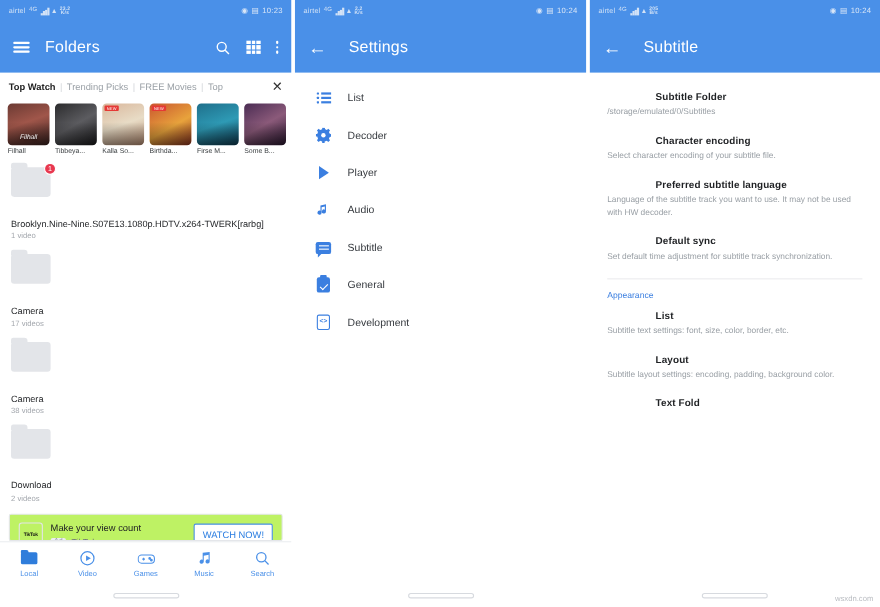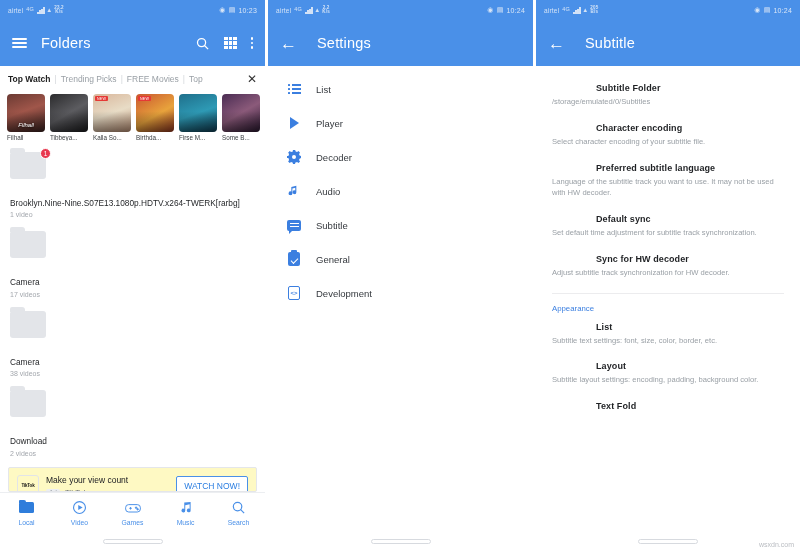--- a/index.html
+++ b/index.html
@@ -99,21 +99,21 @@
   .badge {
     position:absolute; right:-5px; top:-4px; background:#e8384f; color:#fff;
     width:11px; height:11px; border-radius:50%; font-size:6.5px;
     display:flex; align-items:center; justify-content:center; z-index:3; border:1.2px solid #fff;
   }
   .folder-meta { flex:1; min-width:0; }
   .folder-name { font-size:8.3px; color:#1f2124; line-height:1.38; word-break:break-word; }
   .folder-sub { font-size:7px; color:#a3a7ad; margin-top:2px; }
 
   
-  .ad-wrap { margin: 4px 8px 0; border:1px solid #e4e6ea; border-radius:2px; background:#fef9c3; overflow:hidden; }
+  .ad-wrap { margin: 4px 8px 0; border:1px solid #e4e6ea; border-radius:2px; background:#bef264; overflow:hidden; }
   .ad-head { display:flex; align-items:center; gap:7px; padding:7px 8px 6px; }
   .ad-logo { width:22px; height:22px; border:1px solid #e2e4e8; border-radius:3px;
              display:flex; align-items:center; justify-content:center; font-size:4.5px;
              font-weight:bold; color:#111; letter-spacing:-.2px; flex:0 0 22px; }
   .ad-texts { flex:1; min-width:0; }
   .ad-title { font-size:8.5px; color:#202124; }
   .ad-sub { display:flex; align-items:center; gap:5px; margin-top:3px; }
   .ad-tag { font-size:6.5px; color:#9aa0a6; background:#eceef1; padding:0 3px; border-radius:2px; }
   .ad-adv { font-size:8px; color:#70757a; }
   .ad-cta { border:1px solid #4a90e8; color:#2a7de1; font-size:8.5px;
@@ -501,29 +501,29 @@
               <span class="ln">
                 <b></b>
                 <i></i>
               </span>
             </span>
         </span>
         <span class="set-label">List</span>
       </div>
       <div class="set-row">
         <span class="set-ico">
-            <span class="tri"></span>
-          </span>
-        <span class="set-label">Player</span>
+            <span class="gear"></span>
+          </span>
+        <span class="set-label">Decoder</span>
       </div>
       <div class="set-row">
         <span class="set-ico">
-            <span class="gear"></span>
-          </span>
-        <span class="set-label">Decoder</span>
+            <span class="tri"></span>
+          </span>
+        <span class="set-label">Player</span>
       </div>
       <div class="set-row">
         <span class="set-ico">
           <svg width="14" height="14" viewBox="0 0 24 24" fill="#3b7fe0">
               <path d="M16 3v11.2a3.2 3.2 0 1 1-1.8-2.9V6.4l-5 1.1v8.2A3.2 3.2 0 1 1 7.4 13V5z"></path>
             </svg>
         </span>
         <span class="set-label">Audio</span>
       </div>
       <div class="set-row">
@@ -592,24 +592,20 @@
         <div class="sub-desc">Select character encoding of your subtitle file.</div>
       </div>
       <div class="sub-row">
         <div class="sub-title">Preferred subtitle language</div>
         <div class="sub-desc">Language of the subtitle track you want to use. It may not be used with HW decoder.</div>
       </div>
       <div class="sub-row">
         <div class="sub-title">Default sync</div>
         <div class="sub-desc">Set default time adjustment for subtitle track synchronization.</div>
       </div>
-      <div class="sub-row">
-        <div class="sub-title">Sync for HW decoder</div>
-        <div class="sub-desc">Adjust subtitle track synchronization for HW decoder.</div>
-      </div>
 
       <div class="sub-sep"></div>
       <div class="sub-section">Appearance</div>
 
       <div class="sub-row">
         <div class="sub-title">List</div>
         <div class="sub-desc">Subtitle text settings: font, size, color, border, etc.</div>
       </div>
       <div class="sub-row">
         <div class="sub-title">Layout</div>

